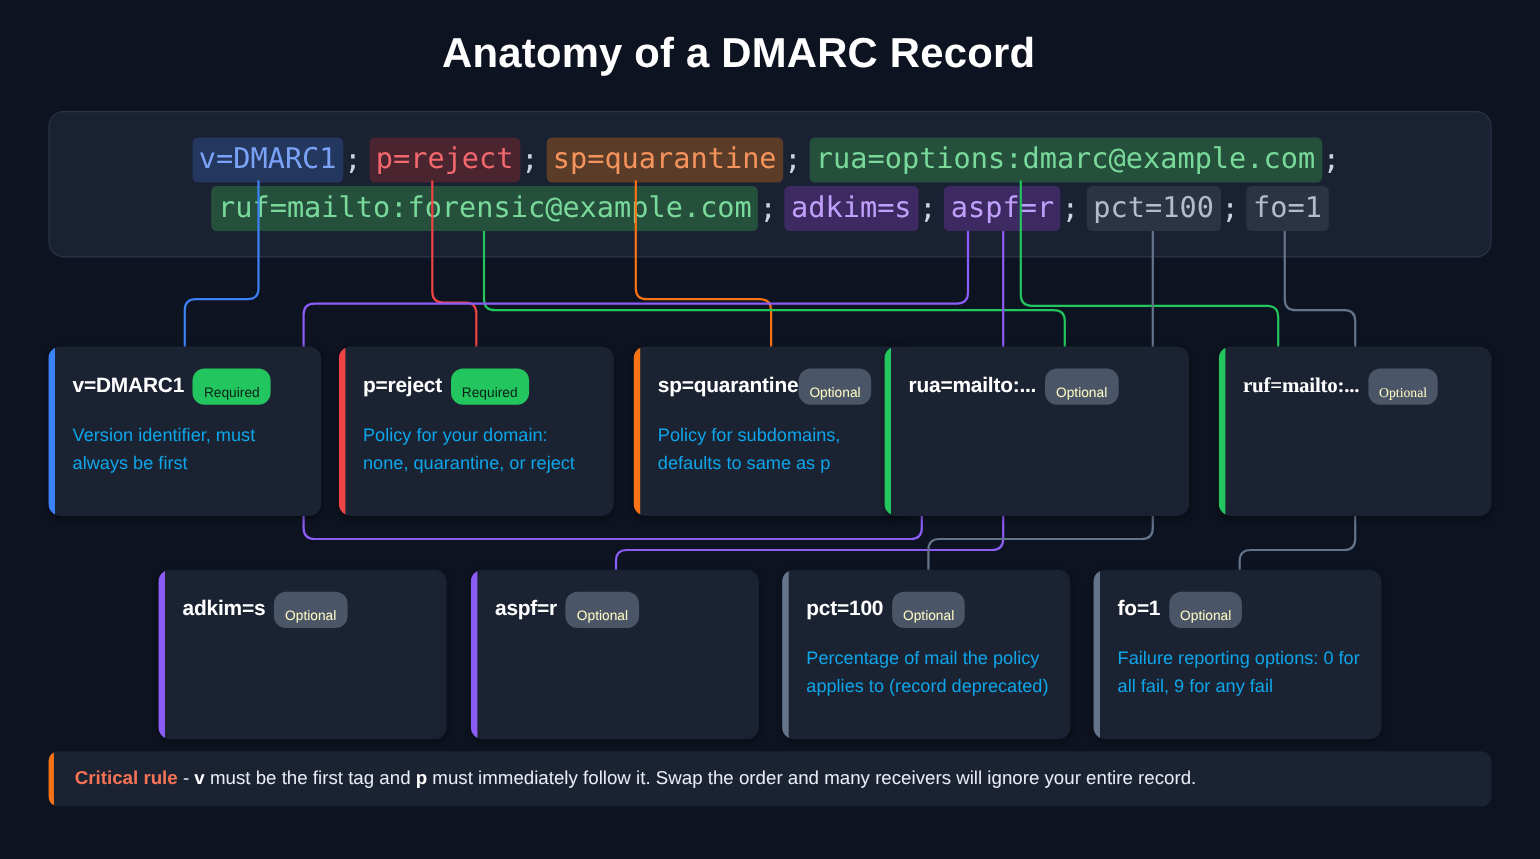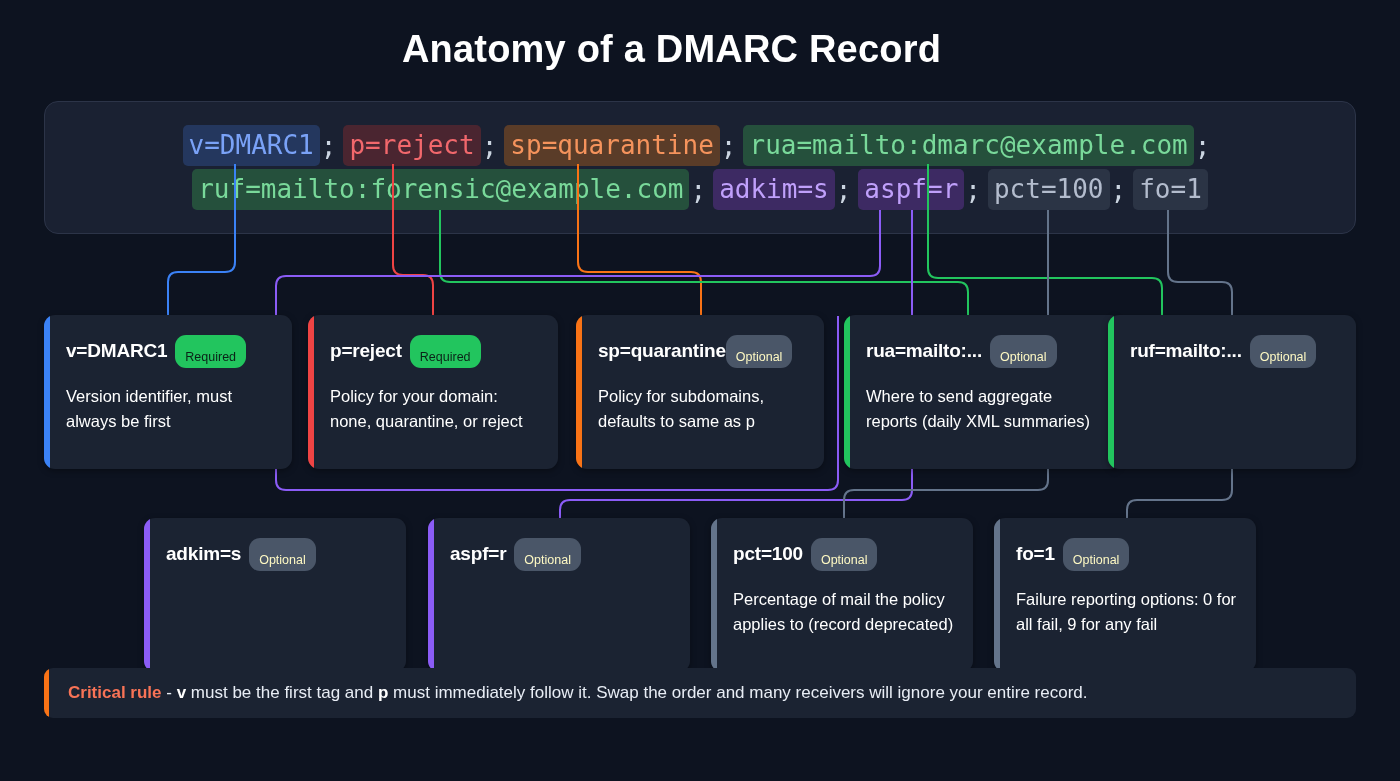--- a/index.html
+++ b/index.html
@@ -130,50 +130,50 @@
     border-radius: 11px;
     white-space: nowrap;
     line-height: 1;
   }
   .badge-required { background: #22c55e; color: #0b2318; font-weight: normal; }
   .badge-optional { background: #4a5668; color: #fef9c3; }
 
   .card-desc {
     font-size: 16.5px;
     line-height: 25px;
-    color: #ffffff;
+    color: #0ea5e9;
   }
 
   
   .r1 { top: 315px; height: 154px; }
   .c1 { left: 44px;   width: 248px; }
   .c2 { left: 308px;  width: 250px; }
   .c3 { left: 576px;  width: 248px; }
-  .c4 { left: 844px;  width: 277px; }
-  .c5 { left: 1108px; width: 248px; }
+  .c4 { left: 804px;  width: 277px; }
+  .c5 { left: 1108px; width: 248px; font-family: Liberation Serif, serif; }
 
   
   .c3 .card-head { flex-wrap: nowrap; }
   .c3 .card-title { max-width: 152px; overflow: hidden; }
   .c3 .badge { margin-left: -8px; }
   .c4 .card-title { max-width: 132px; overflow: hidden; }
   .c5 .card-title { max-width: 126px; overflow: hidden; }
 
   
   .r2 { top: 518px; height: 154px; }
   .d1 { left: 144px; width: 262px; }
   .d2 { left: 428px; width: 262px; }
   .d3 { left: 711px; width: 262px; }
   .d4 { left: 994px; width: 262px; }
 
   
   .rule {
     position: absolute;
     left: 44px;
-    top: 668px;
+    top: 683px;
     width: 1312px;
     height: 50px;
     background: #1b2332;
     border-radius: 9px;
     display: flex;
     align-items: center;
     padding-left: 24px;
     overflow: hidden;
   }
   .rule::before {
@@ -199,21 +199,21 @@
   <div class="title">Anatomy of a DMARC Record</div>
 
   <div class="record-box">
     <div class="record-line">
       <span class="tok tok-blue">v=DMARC1</span>
         <span class="sep">;</span>
       <span class="tok tok-red">p=reject</span>
         <span class="sep">;</span>
       <span class="tok tok-orange">sp=quarantine</span>
         <span class="sep">;</span>
-      <span class="tok tok-green">rua=mailto:dmarc@example.com</span>
+      <span class="tok tok-green">rua=options:dmarc@example.com</span>
         <span class="sep">;</span>
     </div>
     <div class="record-line">
       <span class="tok tok-green">ruf=mailto:forensic@example.com</span>
         <span class="sep">;</span>
       <span class="tok tok-purple">adkim=s</span>
         <span class="sep">;</span>
       <span class="tok tok-purple">aspf=r</span>
         <span class="sep">;</span>
       <span class="tok tok-gray">pct=100</span>
@@ -265,21 +265,20 @@
       <span class="badge badge-optional">Optional</span>
     </div>
     <div class="card-desc">Policy for subdomains, defaults to same as p</div>
   </div>
 
   <div class="card r1 c4 acc-green">
     <div class="card-head">
       <span class="card-title">rua=mailto:...</span>
       <span class="badge badge-optional">Optional</span>
     </div>
-    <div class="card-desc">Where to send aggregate reports (daily XML summaries)</div>
   </div>
 
   <div class="card r1 c5 acc-green">
     <div class="card-head">
       <span class="card-title">ruf=mailto:...</span>
       <span class="badge badge-optional">Optional</span>
     </div>
   </div>
 
   <div class="card r2 d1 acc-purple">

